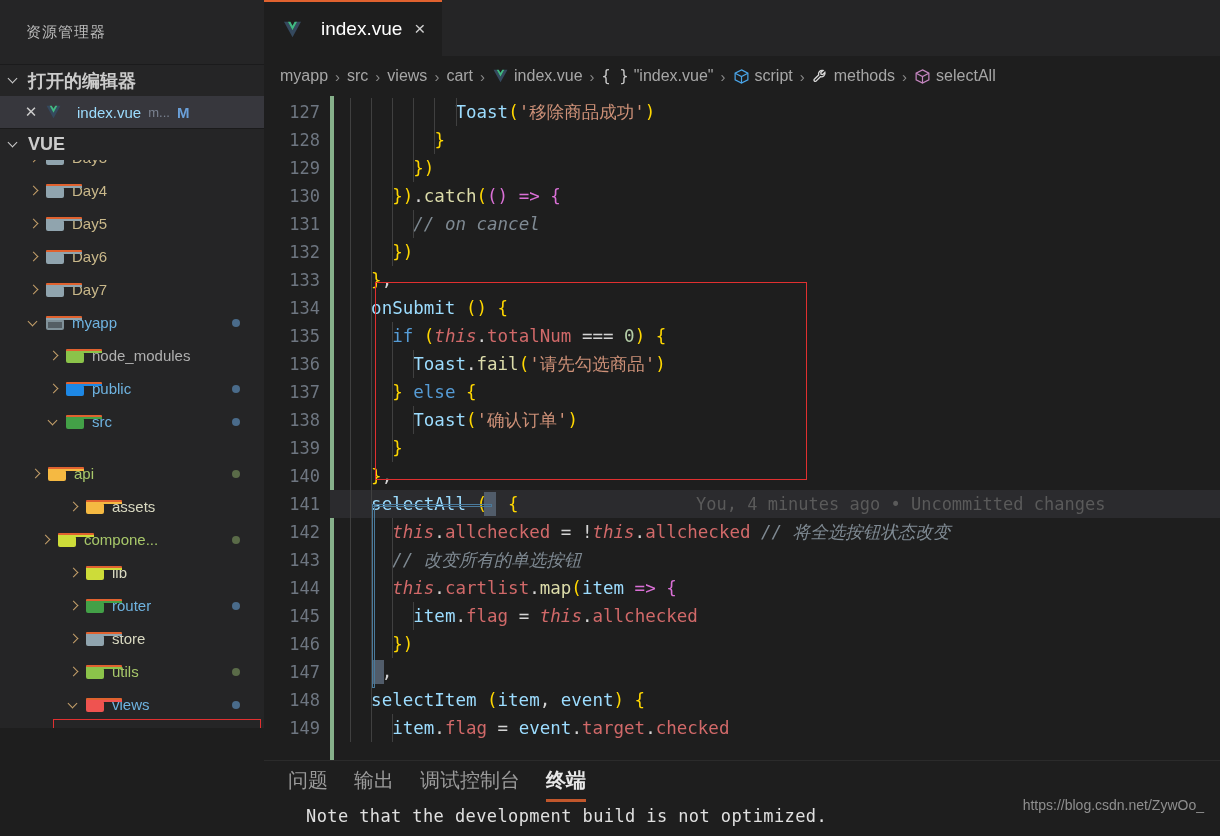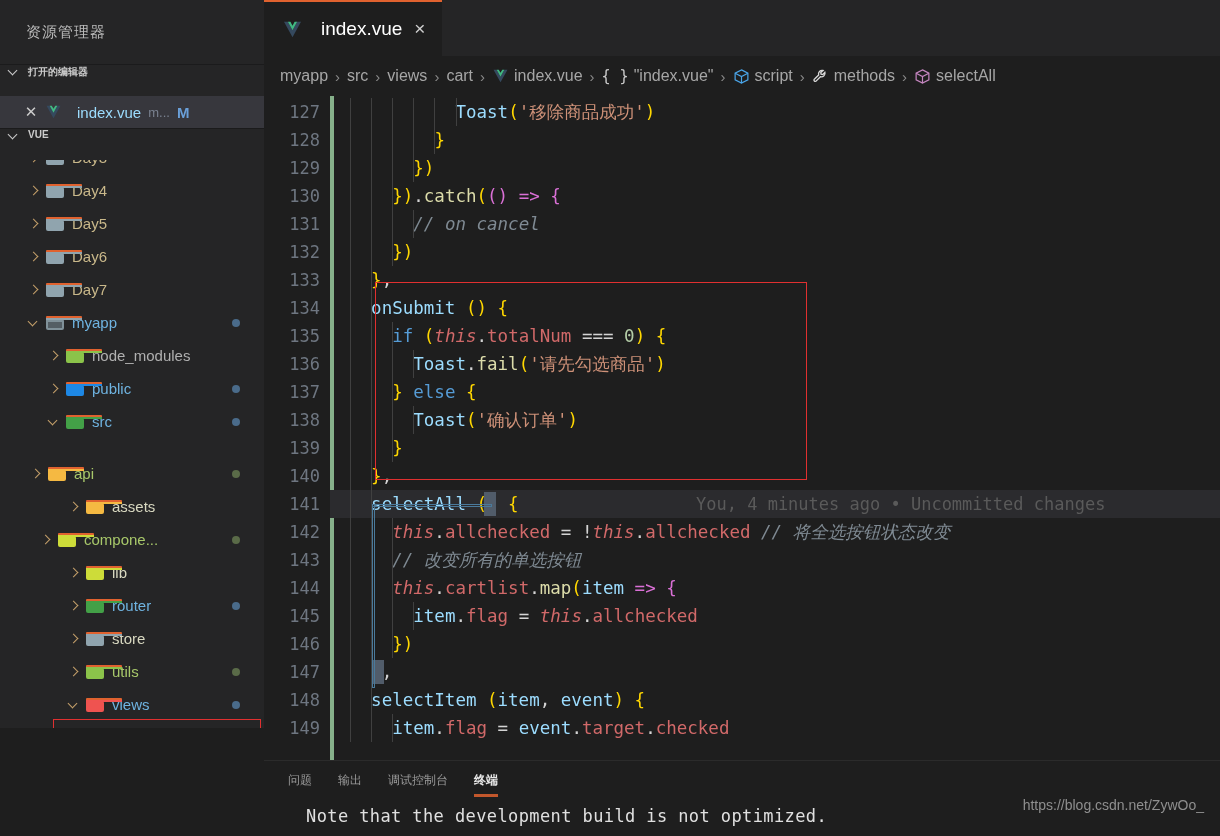--- a/index.html
+++ b/index.html
@@ -6,22 +6,22 @@
   body{width:1220px;height:836px;overflow:hidden;
        font-family:"Liberation Sans","DejaVu Sans",sans-serif;
        -webkit-font-smoothing:antialiased;}
   .app{position:relative;width:1220px;height:836px;display:flex;}
 
   
   .sidebar{width:264px;height:728px;background:#252526;flex:0 0 264px;
            position:relative;overflow:hidden;}
   .sb-title{height:64px;display:flex;align-items:center;padding-left:26px;
             color:#bbbbbb;font-size:15px;letter-spacing:1px;}
-  .sb-sec{height:31px;display:flex;align-items:flex-start;color:#cccccc;
-          font-size:10px;font-weight:bold;border-top:1px solid #1b1b1c;
+  .sb-sec{height:31px;display:flex;align-items:center;color:#cccccc;
+          font-size:18px;font-weight:bold;border-top:1px solid #1b1b1c;
           background:#252526;}
   .sb-sec .tw{width:28px;text-align:center;font-weight:normal;
               color:#cccccc;font-size:13px;}
   .chev{display:inline-block;width:10px;height:10px;position:relative;}
   .chev::before{content:"";position:absolute;left:1px;top:1px;width:6px;height:6px;
     border-right:1.6px solid currentColor;border-bottom:1.6px solid currentColor;}
   .chev.right::before{transform:rotate(-45deg);}
   .chev.down::before{transform:rotate(45deg);top:0px;left:0px;}
 
   .oe-row{height:32px;display:flex;align-items:center;background:#37373d;
@@ -74,21 +74,21 @@
 
   .iguide{position:absolute;top:0;width:1px;height:28px;background:#404040;}
   .redbox{position:absolute;border:1.6px solid #e03030;pointer-events:none;z-index:6;}
   .curline{position:absolute;left:0;right:0;height:28px;background:#2b2b2e;z-index:0;}
   .bmatch{position:absolute;border:1px solid #4a7a9b;pointer-events:none;z-index:5;}
   .brhl{position:absolute;background:#515c6a;z-index:1;}
 
   
   .panel{height:76px;flex:0 0 76px;background:#1e1e1e;position:relative;}
   .ptabs{height:46px;display:flex;align-items:center;padding-left:24px;gap:26px;}
-  .ptab{color:#9a9a9a;font-size:12px;position:relative;padding-bottom:6px;}
+  .ptab{color:#9a9a9a;font-size:20px;position:relative;padding-bottom:6px;}
   .ptab.active{color:#e7e7e7;font-weight:bold;}
   .ptab.active::after{content:"";position:absolute;left:0;right:0;bottom:-2px;
     height:2.5px;background:#c2572c;}
   .termline{font-family:"DejaVu Sans Mono","Liberation Mono",monospace;
             font-size:17px;color:#e0e0e0;padding-left:42px;letter-spacing:0.4px;}
   .watermark{position:absolute;right:16px;bottom:23px;color:#8f8f8f;font-size:14px;}
   .panel-top{position:absolute;left:0;right:0;top:0;height:1px;background:#2b2b2b;}
 </style>
 </head>
 <body>

